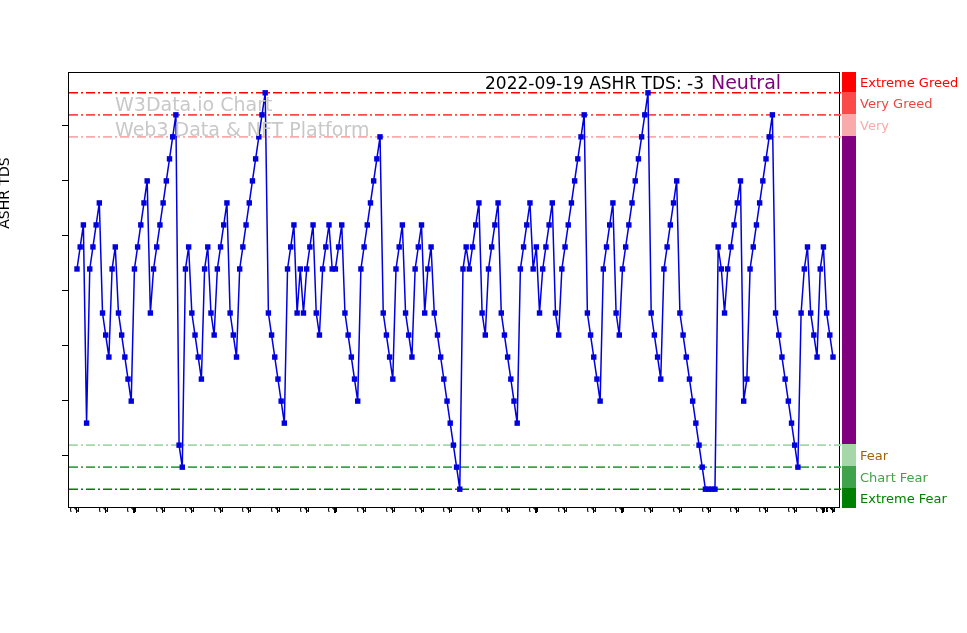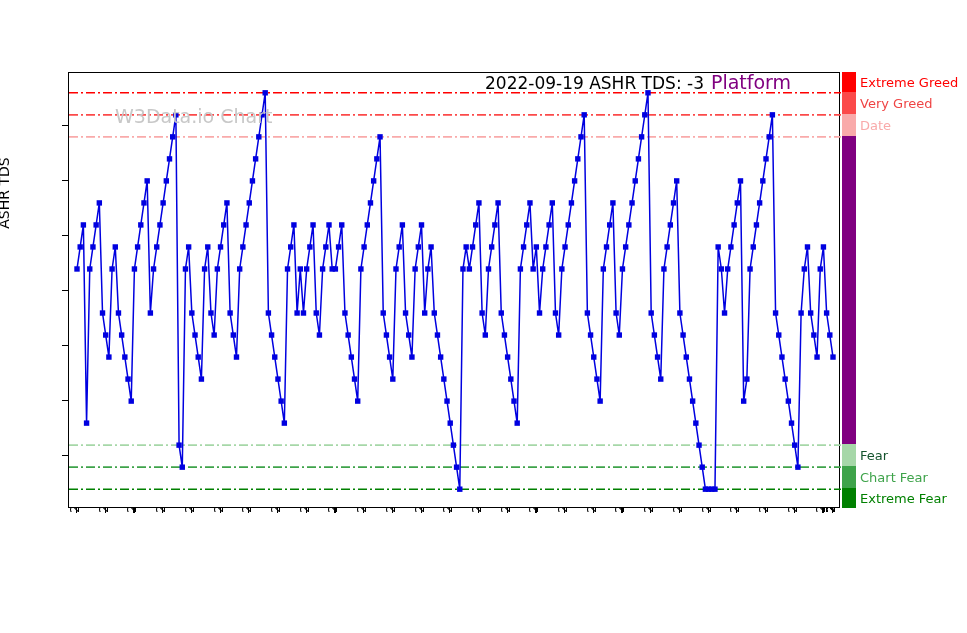--- a/index.html
+++ b/index.html
@@ -5,21 +5,21 @@
   html,body{margin:0;padding:0;background:#ffffff;}
   body{width:967px;height:633px;position:relative;overflow:hidden;
        font-family:"DejaVu Sans","Liberation Sans",sans-serif;color:#000;}
   #figure{position:absolute;inset:0;}
   #chart-title{position:absolute;left:0;top:4px;width:967px;text-align:center;
       font-size:30px;letter-spacing:.2px;color:#000;}
   #plot-area{position:absolute;left:68px;top:72px;width:772px;height:436px;
       border:1.2px solid #000;box-sizing:border-box;background:#fff;}
   #svg-layer{position:absolute;left:0;top:0;width:772px;height:436px;}
   .wm{position:absolute;color:#c8c8c8;font-size:19px;white-space:nowrap;pointer-events:none;}
-  #wm1{left:46px;top:20px;margin-top:12px;}
+  #wm1{left:46px;top:20px;}
   #wm2{left:46px;top:45px;}
   #annotation{position:absolute;left:416px;top:-2px;white-space:nowrap;font-size:17px;color:#000;}
   #annotation .neutral-word{color:#800080;font-size:19px;margin-left:7px;}
   #ylabel{position:absolute;left:-56px;top:185px;width:120px;text-align:center;
       font-size:14px;transform:rotate(-90deg);transform-origin:center;color:#000;}
   #xlabel{position:absolute;left:0;top:608px;width:908px;text-align:center;font-size:14px;}
   .ytick{position:absolute;right:848px;width:80px;text-align:right;font-size:13.5px;
       transform:translateY(-50%);color:#000;}
   .ytickmark{position:absolute;left:62px;width:6px;height:1.2px;background:#000;}
   .xtick-label{position:absolute;top:513px;font-size:12.5px;color:#000;
@@ -383,37 +383,38 @@
         <rect x="742.16" y="259.34" width="5.4" height="5.4" fill="#0000e0"></rect>
         <rect x="745.35" y="281.36" width="5.4" height="5.4" fill="#0000e0"></rect>
         <rect x="748.54" y="193.28" width="5.4" height="5.4" fill="#0000e0"></rect>
         <rect x="751.73" y="171.26" width="5.4" height="5.4" fill="#0000e0"></rect>
         <rect x="754.92" y="237.32" width="5.4" height="5.4" fill="#0000e0"></rect>
         <rect x="758.11" y="259.34" width="5.4" height="5.4" fill="#0000e0"></rect>
         <rect x="761.30" y="281.36" width="5.4" height="5.4" fill="#0000e0"></rect>
       </svg>
 
     <div class="wm" id="wm1">W3Data.io Chart</div>
+    <div class="wm" id="wm2">Web3 Data &amp; NFT Platform</div>
 
     <div id="annotation">
-      <span>2022-09-19 ASHR TDS: -3</span><span class="neutral-word">Platform</span>
+      <span>2022-09-19 ASHR TDS: -3</span><span class="neutral-word">Neutral</span>
     </div>
   </div>
 
   <div id="colorbar">
       <div class="cb-seg" style="top: 0px; height: 19.8182px; background: rgb(255, 0, 0);"></div>
       <div class="cb-seg" style="top: 19.8182px; height: 22.0202px; background: rgb(251, 74, 74);"></div>
       <div class="cb-seg" style="top: 41.8384px; height: 22.0202px; background: rgb(249, 170, 170);"></div>
       <div class="cb-seg" style="top: 63.8586px; height: 308.283px; background: rgb(128, 0, 128);"></div>
       <div class="cb-seg" style="top: 372.141px; height: 22.0202px; background: rgb(166, 215, 168);"></div>
       <div class="cb-seg" style="top: 394.162px; height: 22.0202px; background: rgb(62, 163, 74);"></div>
       <div class="cb-seg" style="top: 416.182px; height: 19.8182px; background: rgb(0, 128, 0);"></div>
     </div>
   <div id="cb-label-container">
       <div class="cb-label" style="top: 81.9091px; color: rgb(255, 0, 0);">Extreme Greed</div>
       <div class="cb-label" style="top: 102.828px; color: #ef4444;">Very Greed</div>
-      <div class="cb-label" style="top: 124.848px; color: rgb(249, 170, 170);">Date</div>
-      <div class="cb-label" style="top: 455.152px; color: #14532d;">Fear</div>
+      <div class="cb-label" style="top: 124.848px; color: rgb(249, 170, 170);">Very</div>
+      <div class="cb-label" style="top: 455.152px; color: #a16207;">Fear</div>
       <div class="cb-label" style="top: 477.172px; color: rgb(62, 163, 74);">Chart Fear</div>
       <div class="cb-label" style="top: 498.091px; color: rgb(0, 128, 0);">Extreme Fear</div>
     </div>
 
 </div>
 
 </body></html>

